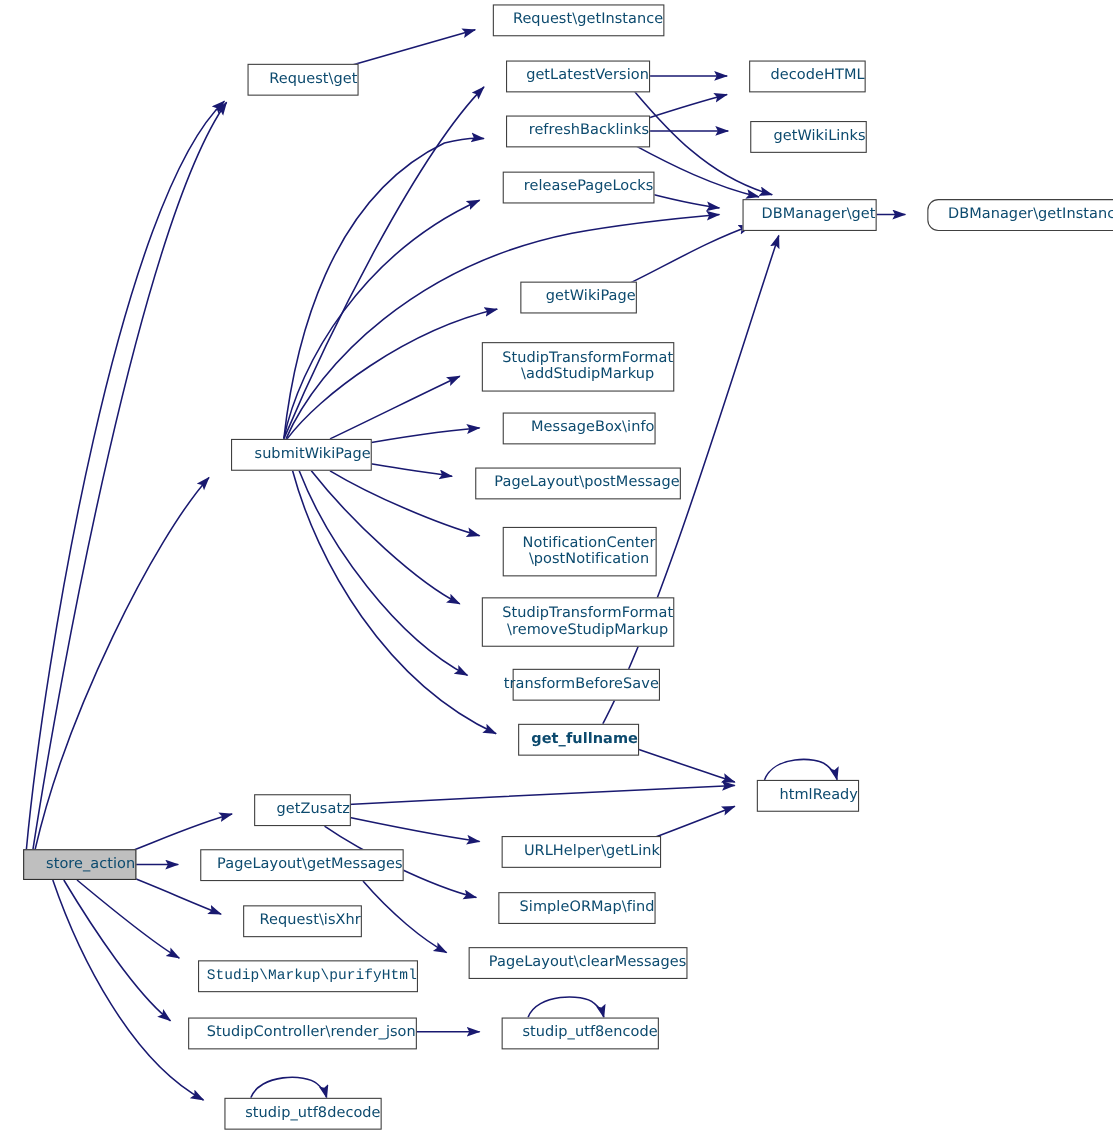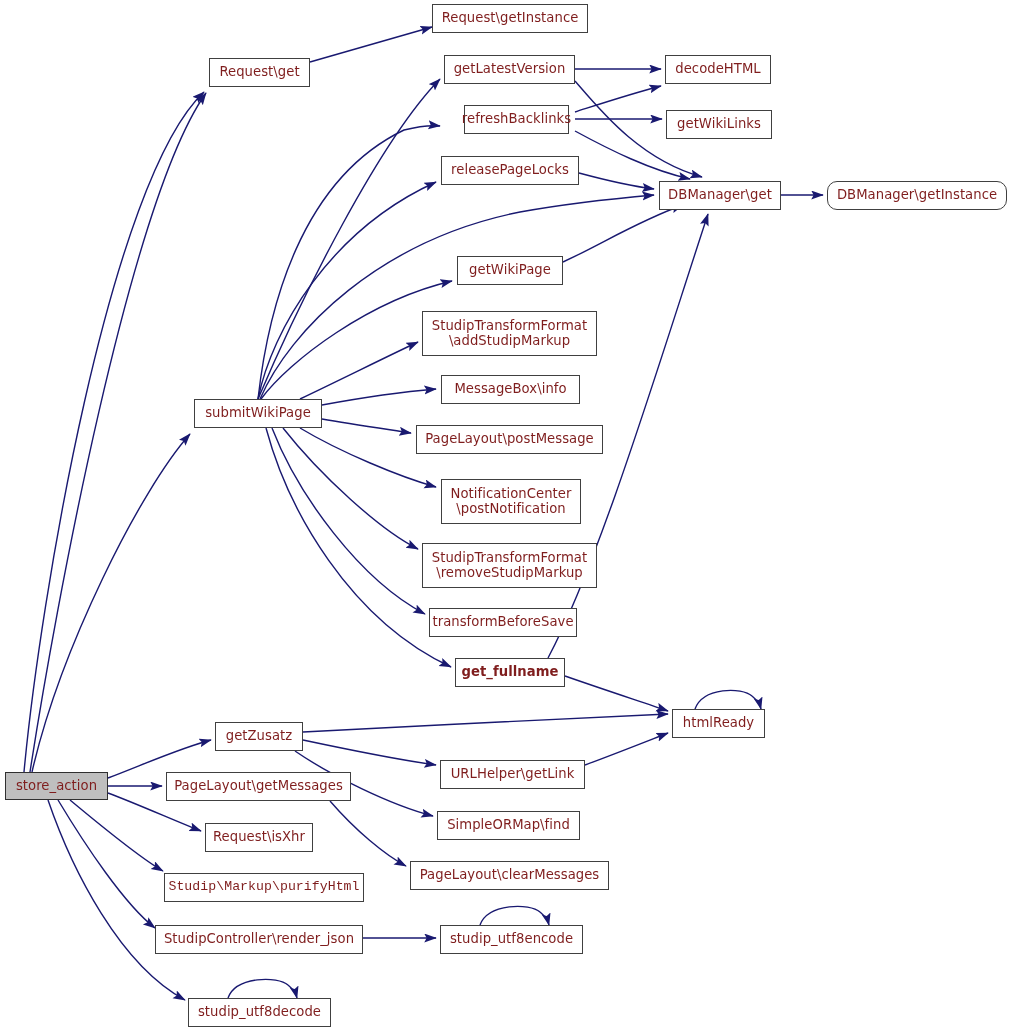--- a/index.html
+++ b/index.html
@@ -23,30 +23,31 @@
     top: 0;
     width: 1012px;
     height: 1032px;
     pointer-events: none;
   }
   .node {
     position: absolute;
     box-sizing: border-box;
     border: 1px solid #404040;
     background: #ffffff;
-    color: #7f1d1d;
+    color: #0c4a6e;
     font-size: 13.2px;
     line-height: 1.12;
     display: flex;
     align-items: center;
-    justify-content: center;
+    justify-content: flex-end;
     text-align: center;
     white-space: pre;
     letter-spacing: 0.05px;
     z-index: 2;
+    margin-left: 16px;
   }
   .node.root {
     background: #bfbfbf;
     border-color: #303030;
   }
 </style>
 </head>
 <body>
 
 <div id="graph">
@@ -98,37 +99,37 @@
         <path d="M480,925 C488,903 530,903 540,912 C546,917 548,921 549,925" fill="none" stroke="#191970" stroke-width="1.4" marker-end="url(#arrow)"></path>
         <path d="M228,998 C236,976 278,976 288,985 C294,990 296,994 297,998" fill="none" stroke="#191970" stroke-width="1.4" marker-end="url(#arrow)"></path>
         <path d="M695,709 C703,687 742,687 752,696 C758,701 760,705 761,709" fill="none" stroke="#191970" stroke-width="1.4" marker-end="url(#arrow)"></path>
       </g>
   </svg>
   <div id="nodes">
       <div class="node root" style="left: 5px; top: 772px; width: 103px; height: 28px;"><span>store_action</span></div>
       <div class="node" style="left: 209px; top: 58px; width: 101px; height: 29px;"><span>Request\get</span></div>
       <div class="node" style="left: 432px; top: 4px; width: 156px; height: 29px;"><span>Request\getInstance</span></div>
       <div class="node" style="left: 444px; top: 55px; width: 131px; height: 29px;"><span>getLatestVersion</span></div>
-      <div class="node" style="left: 464px; top: 105px; width: 105px; height: 29px;"><span>refreshBacklinks</span></div>
+      <div class="node" style="left: 444px; top: 105px; width: 131px; height: 29px;"><span>refreshBacklinks</span></div>
       <div class="node" style="left: 441px; top: 156px; width: 138px; height: 29px;"><span>releasePageLocks</span></div>
       <div class="node" style="left: 665px; top: 55px; width: 106px; height: 29px;"><span>decodeHTML</span></div>
       <div class="node" style="left: 666px; top: 110px; width: 106px; height: 29px;"><span>getWikiLinks</span></div>
       <div class="node" style="left: 659px; top: 181px; width: 122px; height: 29px;"><span>DBManager\get</span></div>
       <div class="node" style="left: 827px; top: 181px; width: 180px; height: 29px; border-radius: 10px;"><span>DBManager\getInstance</span></div>
       <div class="node" style="left: 457px; top: 256px; width: 106px; height: 29px;"><span>getWikiPage</span></div>
       <div class="node" style="left: 194px; top: 399px; width: 128px; height: 29px;"><span>submitWikiPage</span></div>
       <div class="node" style="left: 422px; top: 311px; width: 175px; height: 45px;"><span>StudipTransformFormat
 \addStudipMarkup</span></div>
       <div class="node" style="left: 441px; top: 375px; width: 139px; height: 29px;"><span>MessageBox\info</span></div>
       <div class="node" style="left: 416px; top: 425px; width: 187px; height: 29px;"><span>PageLayout\postMessage</span></div>
       <div class="node" style="left: 441px; top: 479px; width: 140px; height: 45px;"><span>NotificationCenter
 \postNotification</span></div>
       <div class="node" style="left: 422px; top: 543px; width: 175px; height: 45px;"><span>StudipTransformFormat
 \removeStudipMarkup</span></div>
-      <div class="node" style="left: 429px; top: 608px; width: 148px; height: 29px;"><span>transformBeforeSave</span></div>
+      <div class="node" style="left: 450px; top: 608px; width: 134px; height: 29px;"><span>transformBeforeSave</span></div>
       <div class="node" style="left: 455px; top: 658px; width: 110px; height: 29px; font-weight: bold;"><span>get_fullname</span></div>
       <div class="node" style="left: 672px; top: 709px; width: 93px; height: 29px;"><span>htmlReady</span></div>
       <div class="node" style="left: 215px; top: 722px; width: 88px; height: 29px;"><span>getZusatz</span></div>
       <div class="node" style="left: 166px; top: 772px; width: 185px; height: 29px;"><span>PageLayout\getMessages</span></div>
       <div class="node" style="left: 440px; top: 760px; width: 145px; height: 29px;"><span>URLHelper\getLink</span></div>
       <div class="node" style="left: 205px; top: 823px; width: 108px; height: 29px;"><span>Request\isXhr</span></div>
       <div class="node" style="left: 437px; top: 811px; width: 143px; height: 29px;"><span>SimpleORMap\find</span></div>
       <div class="node" style="left: 164px; top: 873px; width: 200px; height: 29px; font-family: Liberation Mono, monospace;"><span>Studip\Markup\purifyHtml</span></div>
       <div class="node" style="left: 410px; top: 861px; width: 199px; height: 29px;"><span>PageLayout\clearMessages</span></div>
       <div class="node" style="left: 155px; top: 925px; width: 208px; height: 29px;"><span>StudipController\render_json</span></div>

